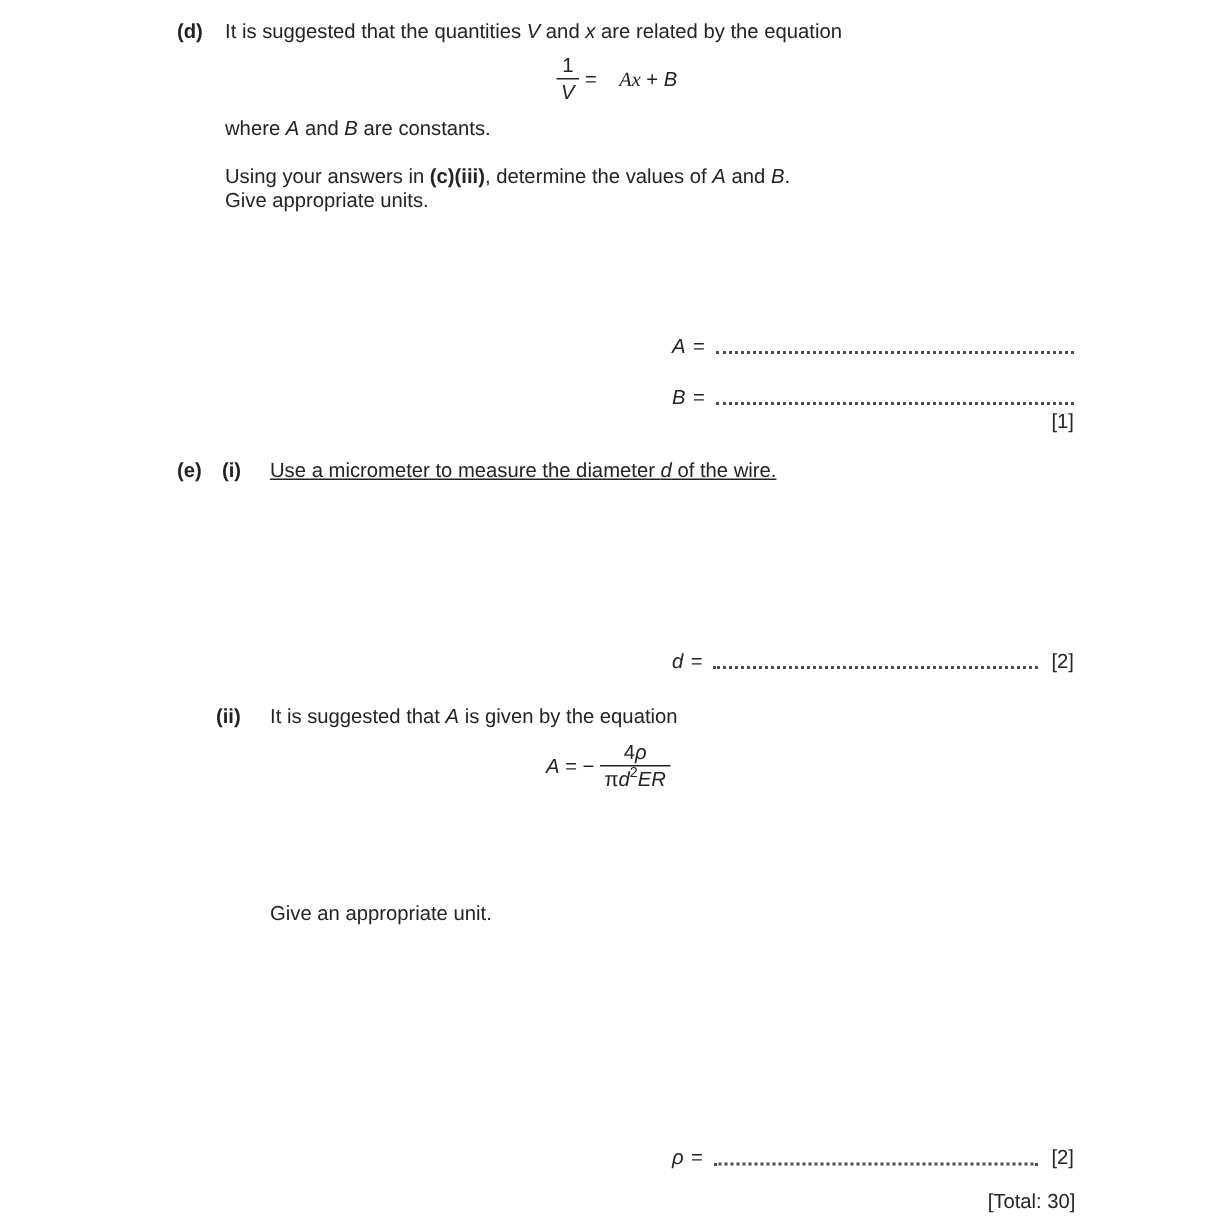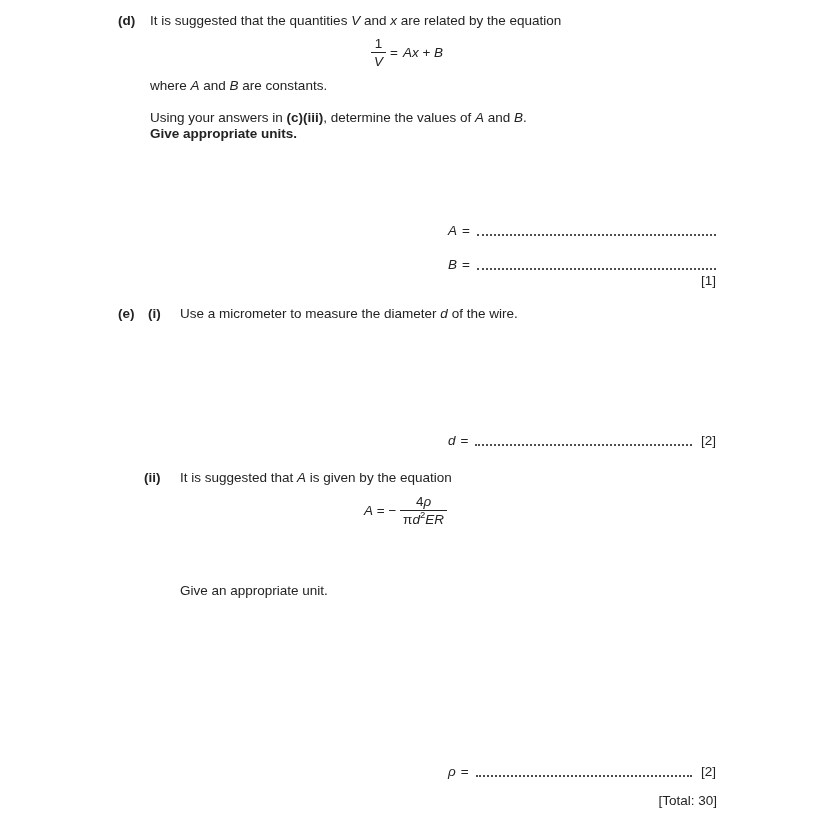--- a/index.html
+++ b/index.html
@@ -79,54 +79,54 @@
   <div class="abs" style="top:13px; left:150px;text-align:center;">
     <span>It is suggested that the quantities </span><span class="it">V</span><span> and </span><span class="it">x</span><span> are related by the equation</span>
   </div>
 
   <div class="abs eqrow" style="top:36px; left:371px;">
     <span class="frac">
       <span class="num">1</span>
       <span class="den it">V</span>
     </span>
     <span style="margin-left:4px;">=</span>
-    <span class="it" style="margin-left:5px;">Ax</span>
+    <span class="it" style="margin-left:15px;font-family:Liberation Serif, serif;">Ax</span>
     <span> + </span>
     <span class="it">B</span>
   </div>
 
   <div class="abs" style="top:110px; left:150px;">
     <span>Using your answers in </span><span class="b">(c)(iii)</span><span>, determine the values of </span><span class="it">A</span><span> and </span><span class="it">B</span><span>.</span>
   </div>
 
   <div class="abs" style="top:78px; left:150px;">
     <span>where </span><span class="it">A</span><span> and </span><span class="it">B</span><span> are constants.</span>
   </div>
 
-  <div class="abs" style="top:126px; left:150px;font-weight:bold;">Give appropriate units.</div>
+  <div class="abs" style="top:126px; left:150px;">Give appropriate units.</div>
 
   <div class="abs answer-row" style="top:222px; left:448px; width:268px;">
     <span class="var">A</span>
     <span class="eqs">=</span>
     <span class="dots"></span>
   </div>
 
   <div class="abs answer-row" style="top:256px; left:448px; width:268px;">
     <span class="var">B</span>
     <span class="eqs">=</span>
     <span class="dots"></span>
   </div>
 
   <div class="abs" style="top:273px; right:97px;">[1]</div>
 
   <div class="abs b" style="top:306px; left:118px;">(e)</div>
 
   <div class="abs b" style="top:306px; left:148px;">(i)</div>
 
-  <div class="abs" style="top:306px; left:180px;">
+  <div class="abs" style="top:306px; left:180px;text-decoration:underline;">
     <span>Use a micrometer to measure the diameter </span><span class="it">d</span><span> of the wire.</span>
   </div>
 
   <div class="abs answer-row" style="top:432px; left:448px; width:268px;">
     <span class="var">d</span>
     <span class="eqs">=</span>
     <span class="dots"></span>
     <span class="mark-inline">[2]</span>
   </div>
 
@@ -140,21 +140,21 @@
     <span class="it">A</span>
     <span> = − </span>
     <span class="frac">
       <span class="num"><span>4</span><span class="it">ρ</span></span>
       <span class="den"><span>π</span><span class="it">d</span><sup class="exp">2</sup><span class="it">ER</span></span>
     </span>
   </div>
 
 
 
-  <div class="abs" style="top:583px; left:180px;text-align:center;">Give an appropriate unit.</div>
+  <div class="abs" style="top:601px; left:180px;text-align:center;">Give an appropriate unit.</div>
 
   <div class="abs answer-row" style="top:763px; left:448px; width:268px;">
     <span class="var">ρ</span>
     <span class="eqs">=</span>
     <span class="dots"></span>
     <span class="mark-inline">[2]</span>
   </div>
 
   <div class="abs" style="top:793px; right:96px;">[Total: 30]</div>
 

